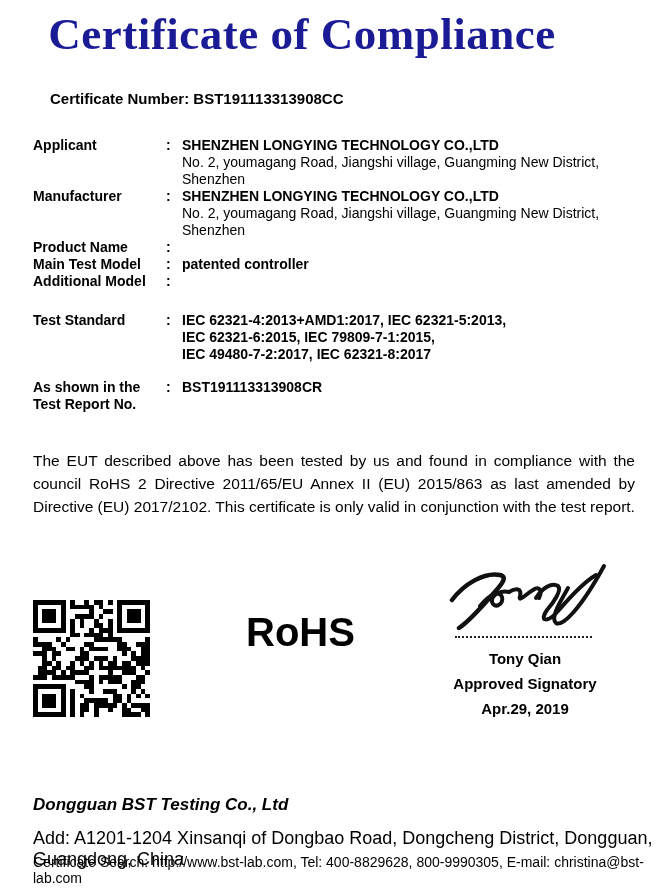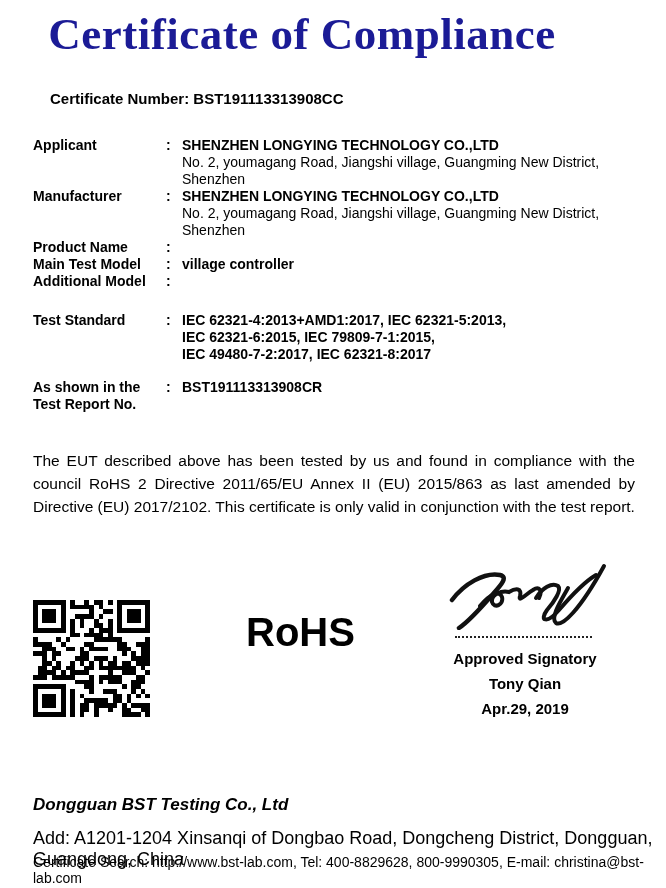--- a/index.html
+++ b/index.html
@@ -70,21 +70,21 @@
     </div>
 
     <div class="row">
       <div class="lbl">Product Name</div>
       <div class="colon">:</div>
     </div>
 
     <div class="row">
       <div class="lbl">Main Test Model</div>
       <div class="colon">:</div>
-      <div class="val b">village controller</div>
+      <div class="val b">patented controller</div>
     </div>
 
     <div class="row">
       <div class="lbl">Additional Model</div>
       <div class="colon">:</div>
     </div>
 
     <div class="spacer20"></div>
 
     <div class="row">
@@ -361,22 +361,22 @@
   <svg class="sig-svg" viewBox="0 0 168 80" fill="none">
     <path d="M6 50 C18 34 38 22 54 25 C62 27 56 34 47 44 C34 59 22 72 13 78" stroke="#111" stroke-width="4.5" stroke-linecap="round"></path>
     <path d="M34 56 C44 44 54 40 56 47 C58 55 48 59 46 52 C45 45 55 40 63 42 C70 38 76 38 74 46 C72 53 80 44 87 40 C93 36 97 40 93 48" stroke="#111" stroke-width="4" stroke-linecap="round"></path>
     <path d="M90 48 C96 38 106 32 112 36 C116 40 108 52 101 60 C93 71 101 74 113 60 C125 46 138 32 150 25" stroke="#111" stroke-width="4" stroke-linecap="round"></path>
     <path d="M122 38 C114 52 104 68 110 73 C116 77 134 60 158 16" stroke="#111" stroke-width="4" stroke-linecap="round"></path>
   </svg>
 
   <div class="sig-line"></div>
 
   <div class="sig-block">
+    <div>Tony Qian</div>
     <div>Approved Signatory</div>
-    <div>Tony Qian</div>
     <div>Apr.29, 2019</div>
   </div>
 
   <div class="footer-company">Dongguan BST Testing Co., Ltd</div>
   <div class="footer-address">Add: A1201-1204 Xinsanqi of Dongbao Road, Dongcheng District, Dongguan, Guangdong, China</div>
   <div class="footer-search">Certificate Search: http://www.bst-lab.com, Tel: 400-8829628, 800-9990305, E-mail: christina@bst-lab.com</div>
 
 </div>
 
 </body></html>

